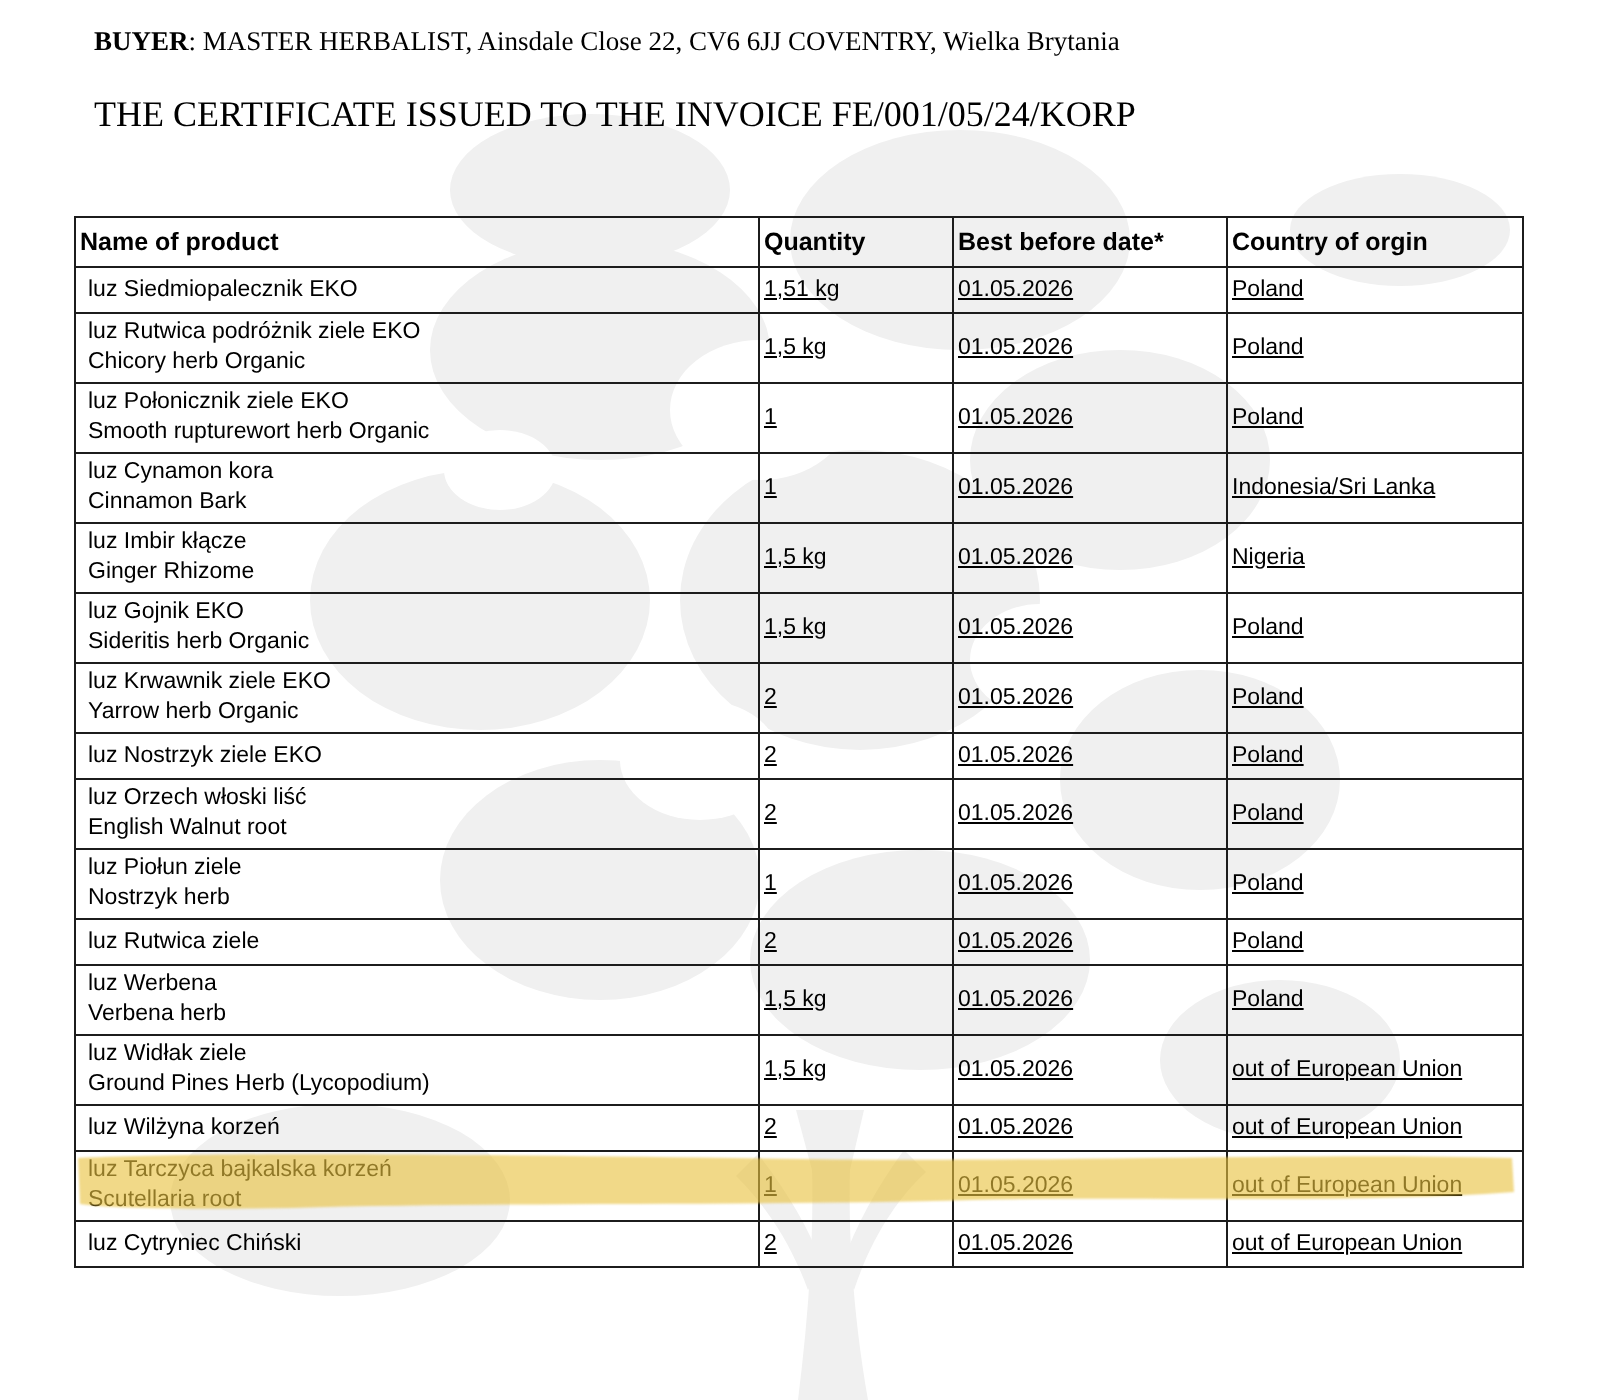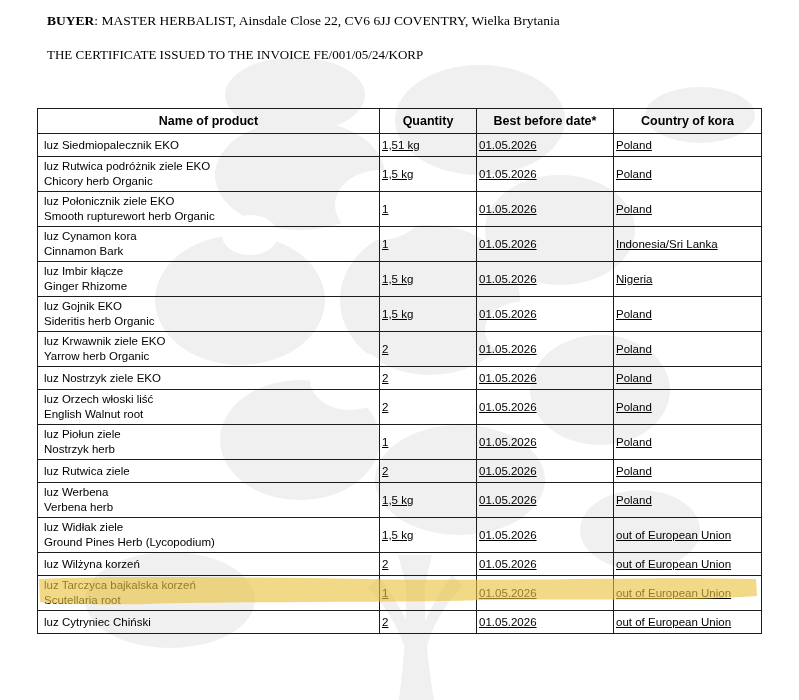--- a/index.html
+++ b/index.html
@@ -11,30 +11,30 @@
     position:absolute;left:0;top:0;width:799px;height:700px;z-index:0;color:#f0f0f0;
   }
   .content{position:absolute;left:0;top:0;width:799px;height:592px;z-index:1;border-radius:30px;}
   .buyer-line{
     position:absolute;left:47px;top:13px;
     font-family:"Liberation Serif",serif;font-size:13.5px;white-space:nowrap;
   }
   .buyer-line b{font-weight:bold;}
   .cert-line{
     position:absolute;left:47px;top:47px;
-    font-family:"Liberation Serif",serif;font-size:13px;white-space:nowrap;
+    font-family:"Liberation Serif",serif;font-size:18px;white-space:nowrap;
   }
   table.products{
     position:absolute;left:37px;top:108px;width:724px;
     border-collapse:collapse;table-layout:fixed;
     background:transparent;
   }
   table.products th{
     border:1px solid #1c1c1c;font-size:12.5px;font-weight:bold;
-    text-align:center;height:25px;padding:0 2px;box-sizing:border-box;
+    text-align:left;height:25px;padding:0 2px;box-sizing:border-box;
   }
   table.products td{
     border:1px solid #1c1c1c;font-size:11.5px;line-height:15px;
     padding:2px 6px;box-sizing:border-box;vertical-align:middle;
     background:transparent;
   }
   table.products td.c{text-align:left;padding:2px 2px;text-decoration:underline;}
   tr.single td{height:23px;margin-top:32px;}
   td.name{position:relative;}
   .marker{
@@ -82,21 +82,21 @@
       <col style="width:342px">
         <col style="width:97px">
         <col style="width:137px">
         <col style="width:148px">
     </colgroup>
     <thead>
       <tr>
         <th>Name of product</th>
         <th>Quantity</th>
         <th>Best before date*</th>
-        <th>Country of kora</th>
+        <th>Country of orgin</th>
       </tr>
     </thead>
     <tbody id="tbody">
         <tr class="single">
           <td class="name">
             <div>luz Siedmiopalecznik EKO</div>
           </td>
           <td class="c">1,51 kg</td>
           <td class="c">01.05.2026</td>
           <td class="c">Poland</td>

